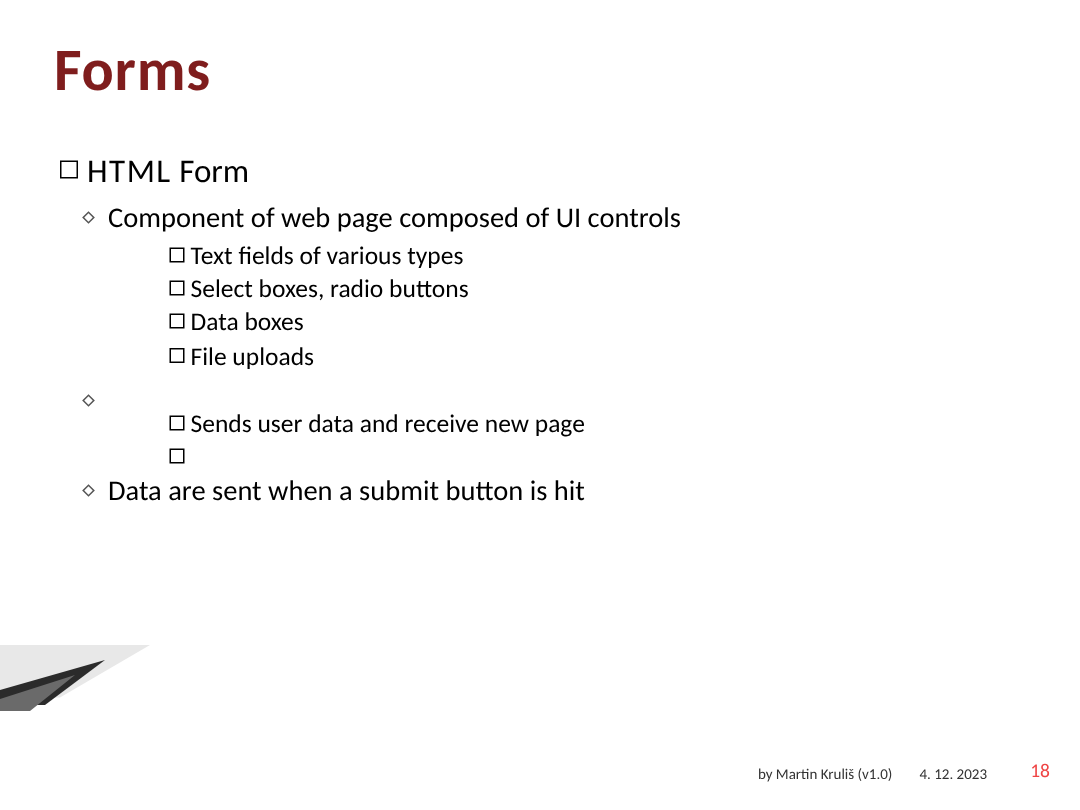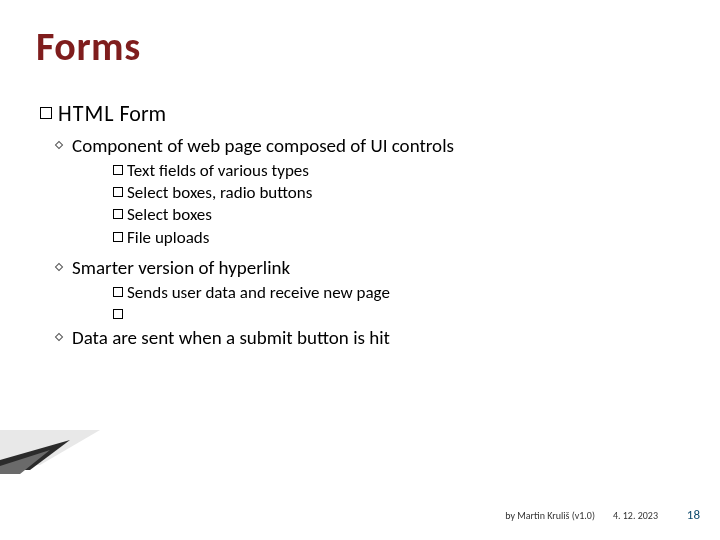--- a/index.html
+++ b/index.html
@@ -93,21 +93,21 @@
     display: flex;
     justify-content: flex-end;
     align-items: flex-end;
     padding-right: 20px;
     font-size: 10px;
     color: #333;
     gap: 18px;
   }
   .page-num {
     font-size: 13px;
-    color: #0c4a6e;
+    color: #ef4444;
     width: 24px;
     text-align: right;
   }
 </style>
 </head>
 <body>
 
 <div class="title">Forms</div>
 
 <div class="body-area">
@@ -127,30 +127,29 @@
   <div class="lvl3">
     <span class="bullet-sq-sm"></span>
     <span>Text fields of various types</span>
   </div>
   <div class="lvl3">
     <span class="bullet-sq-sm"></span>
     <span>Select boxes, radio buttons</span>
   </div>
   <div class="lvl3">
     <span class="bullet-sq-sm"></span>
-    <span>Select boxes</span>
+    <span>Data boxes</span>
   </div>
   <div class="lvl3">
     <span class="bullet-sq-sm"></span>
     <span>File uploads</span>
   </div>
 
   <div class="lvl2" style="margin-top:6px;">
     <span class="ring"></span>
-    <span>Smarter version of hyperlink</span>
   </div>
   <div class="lvl3">
     <span class="bullet-sq-sm"></span>
     <span>Sends user data and receive new page</span>
   </div>
   <div class="lvl3">
     <span class="bullet-sq-sm"></span>
   </div>
 
   <div class="lvl2" style="margin-top:6px;">

